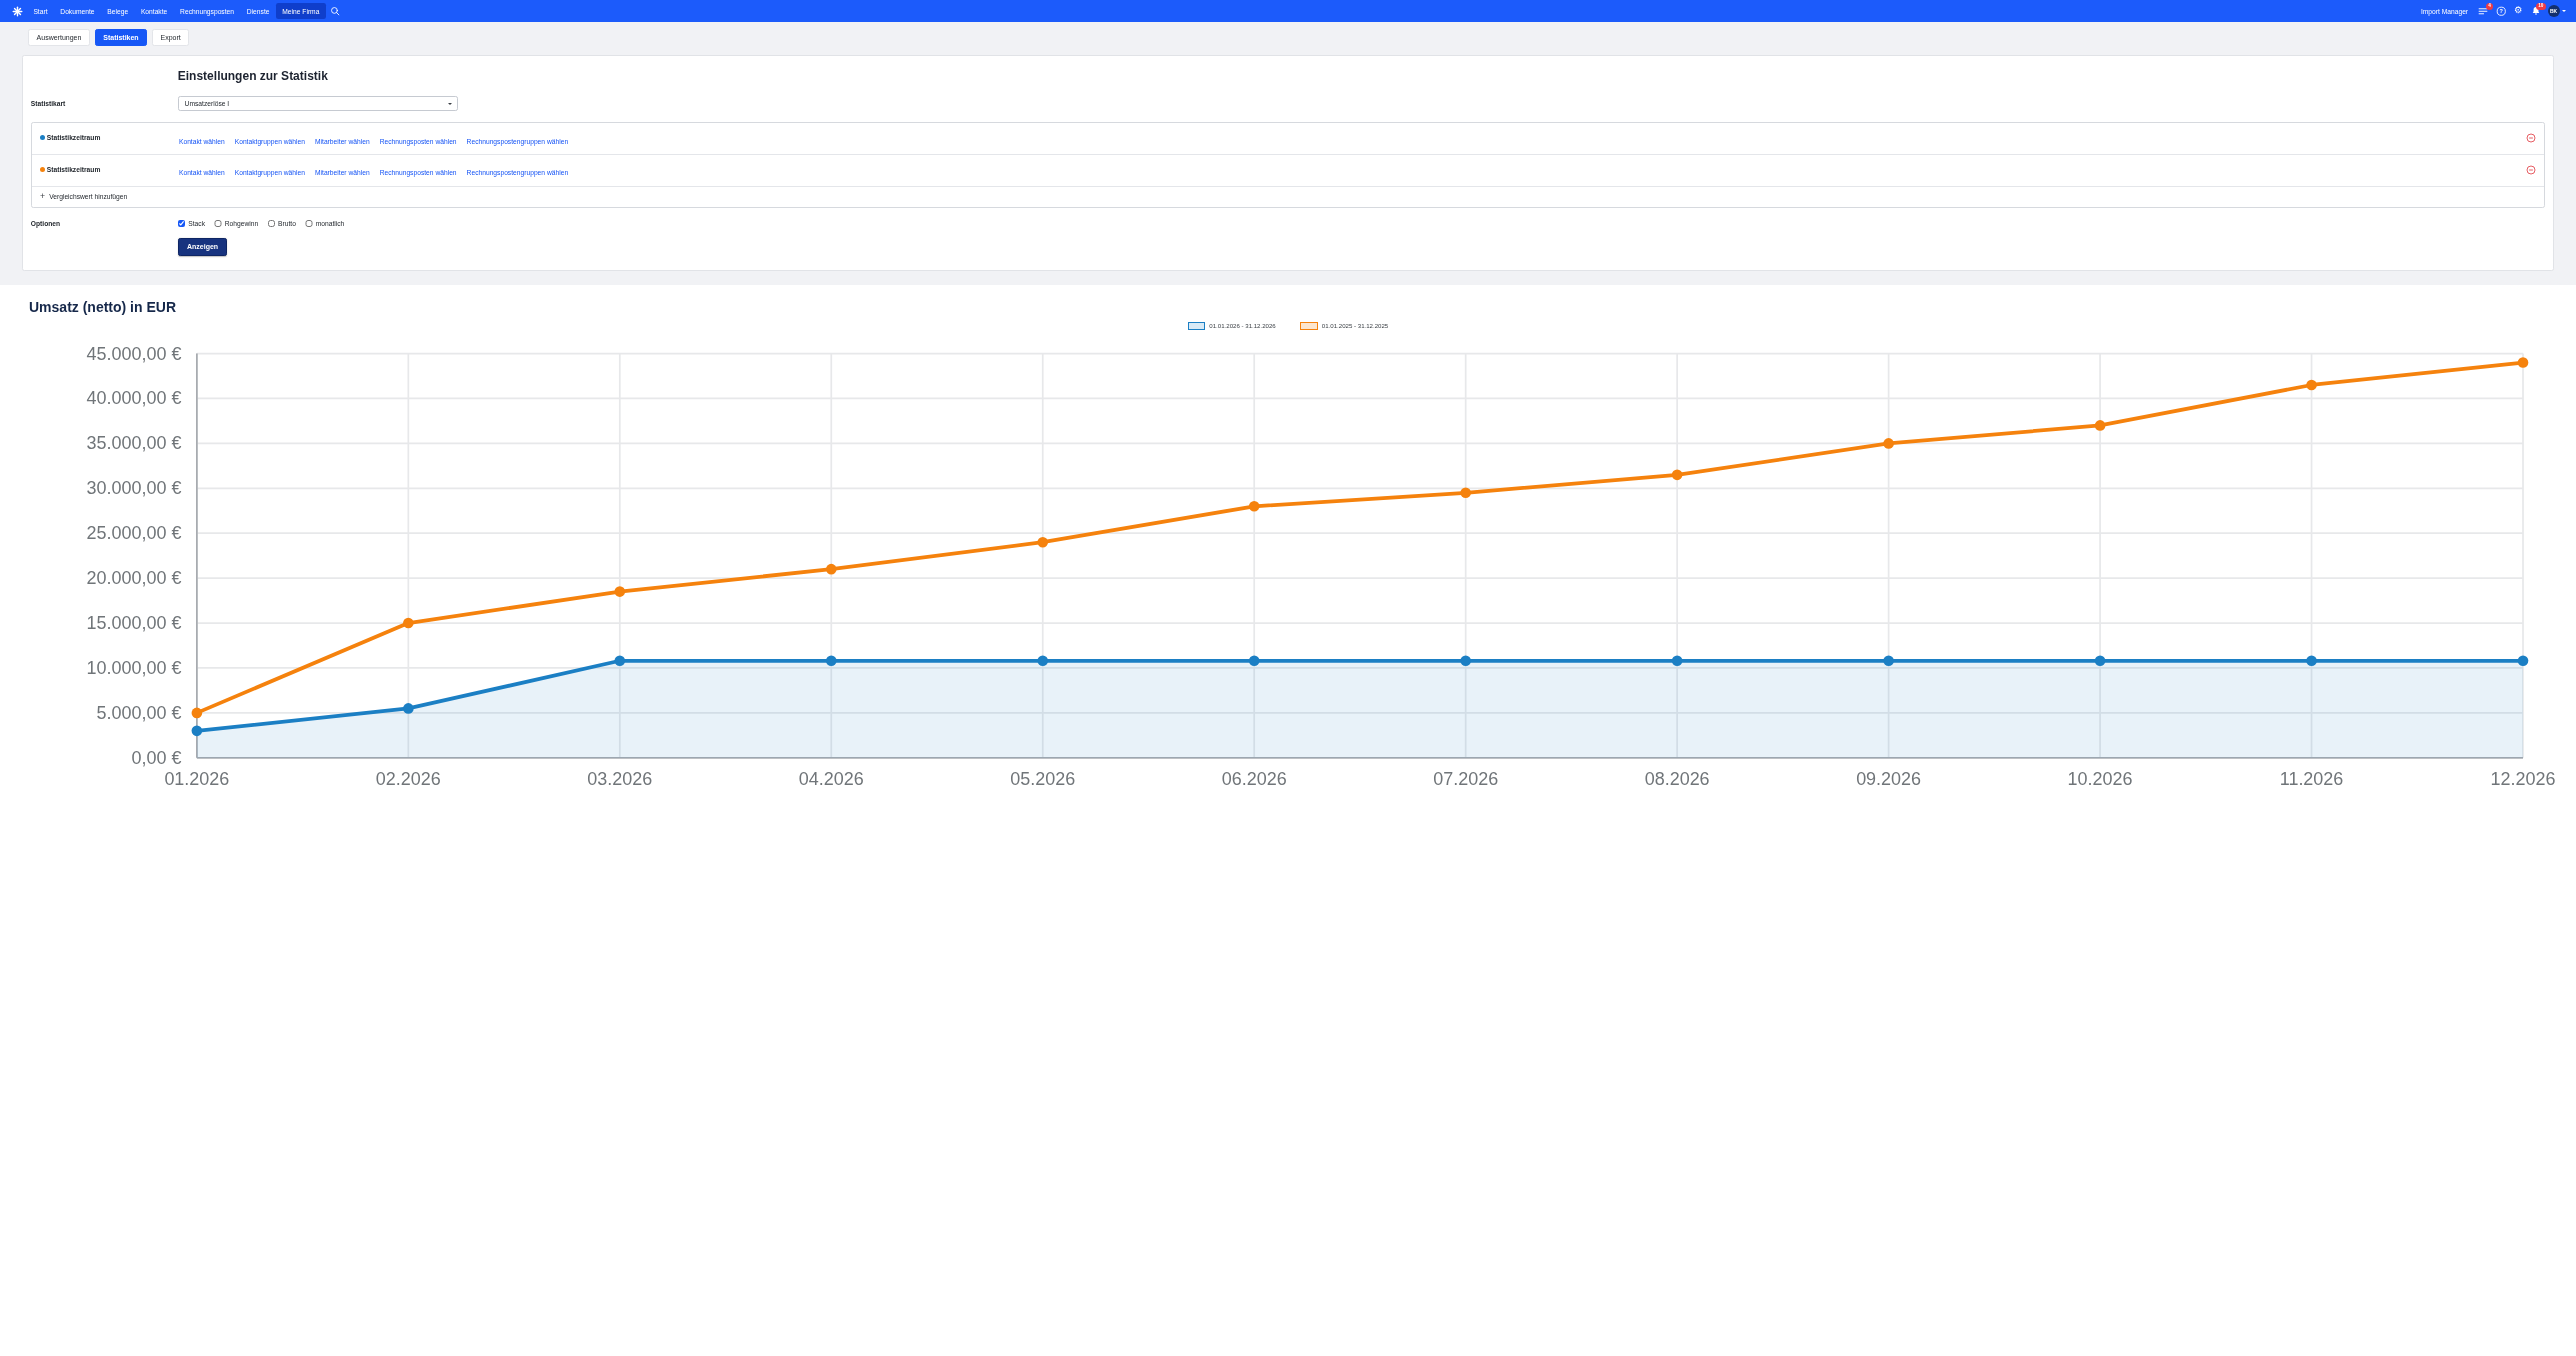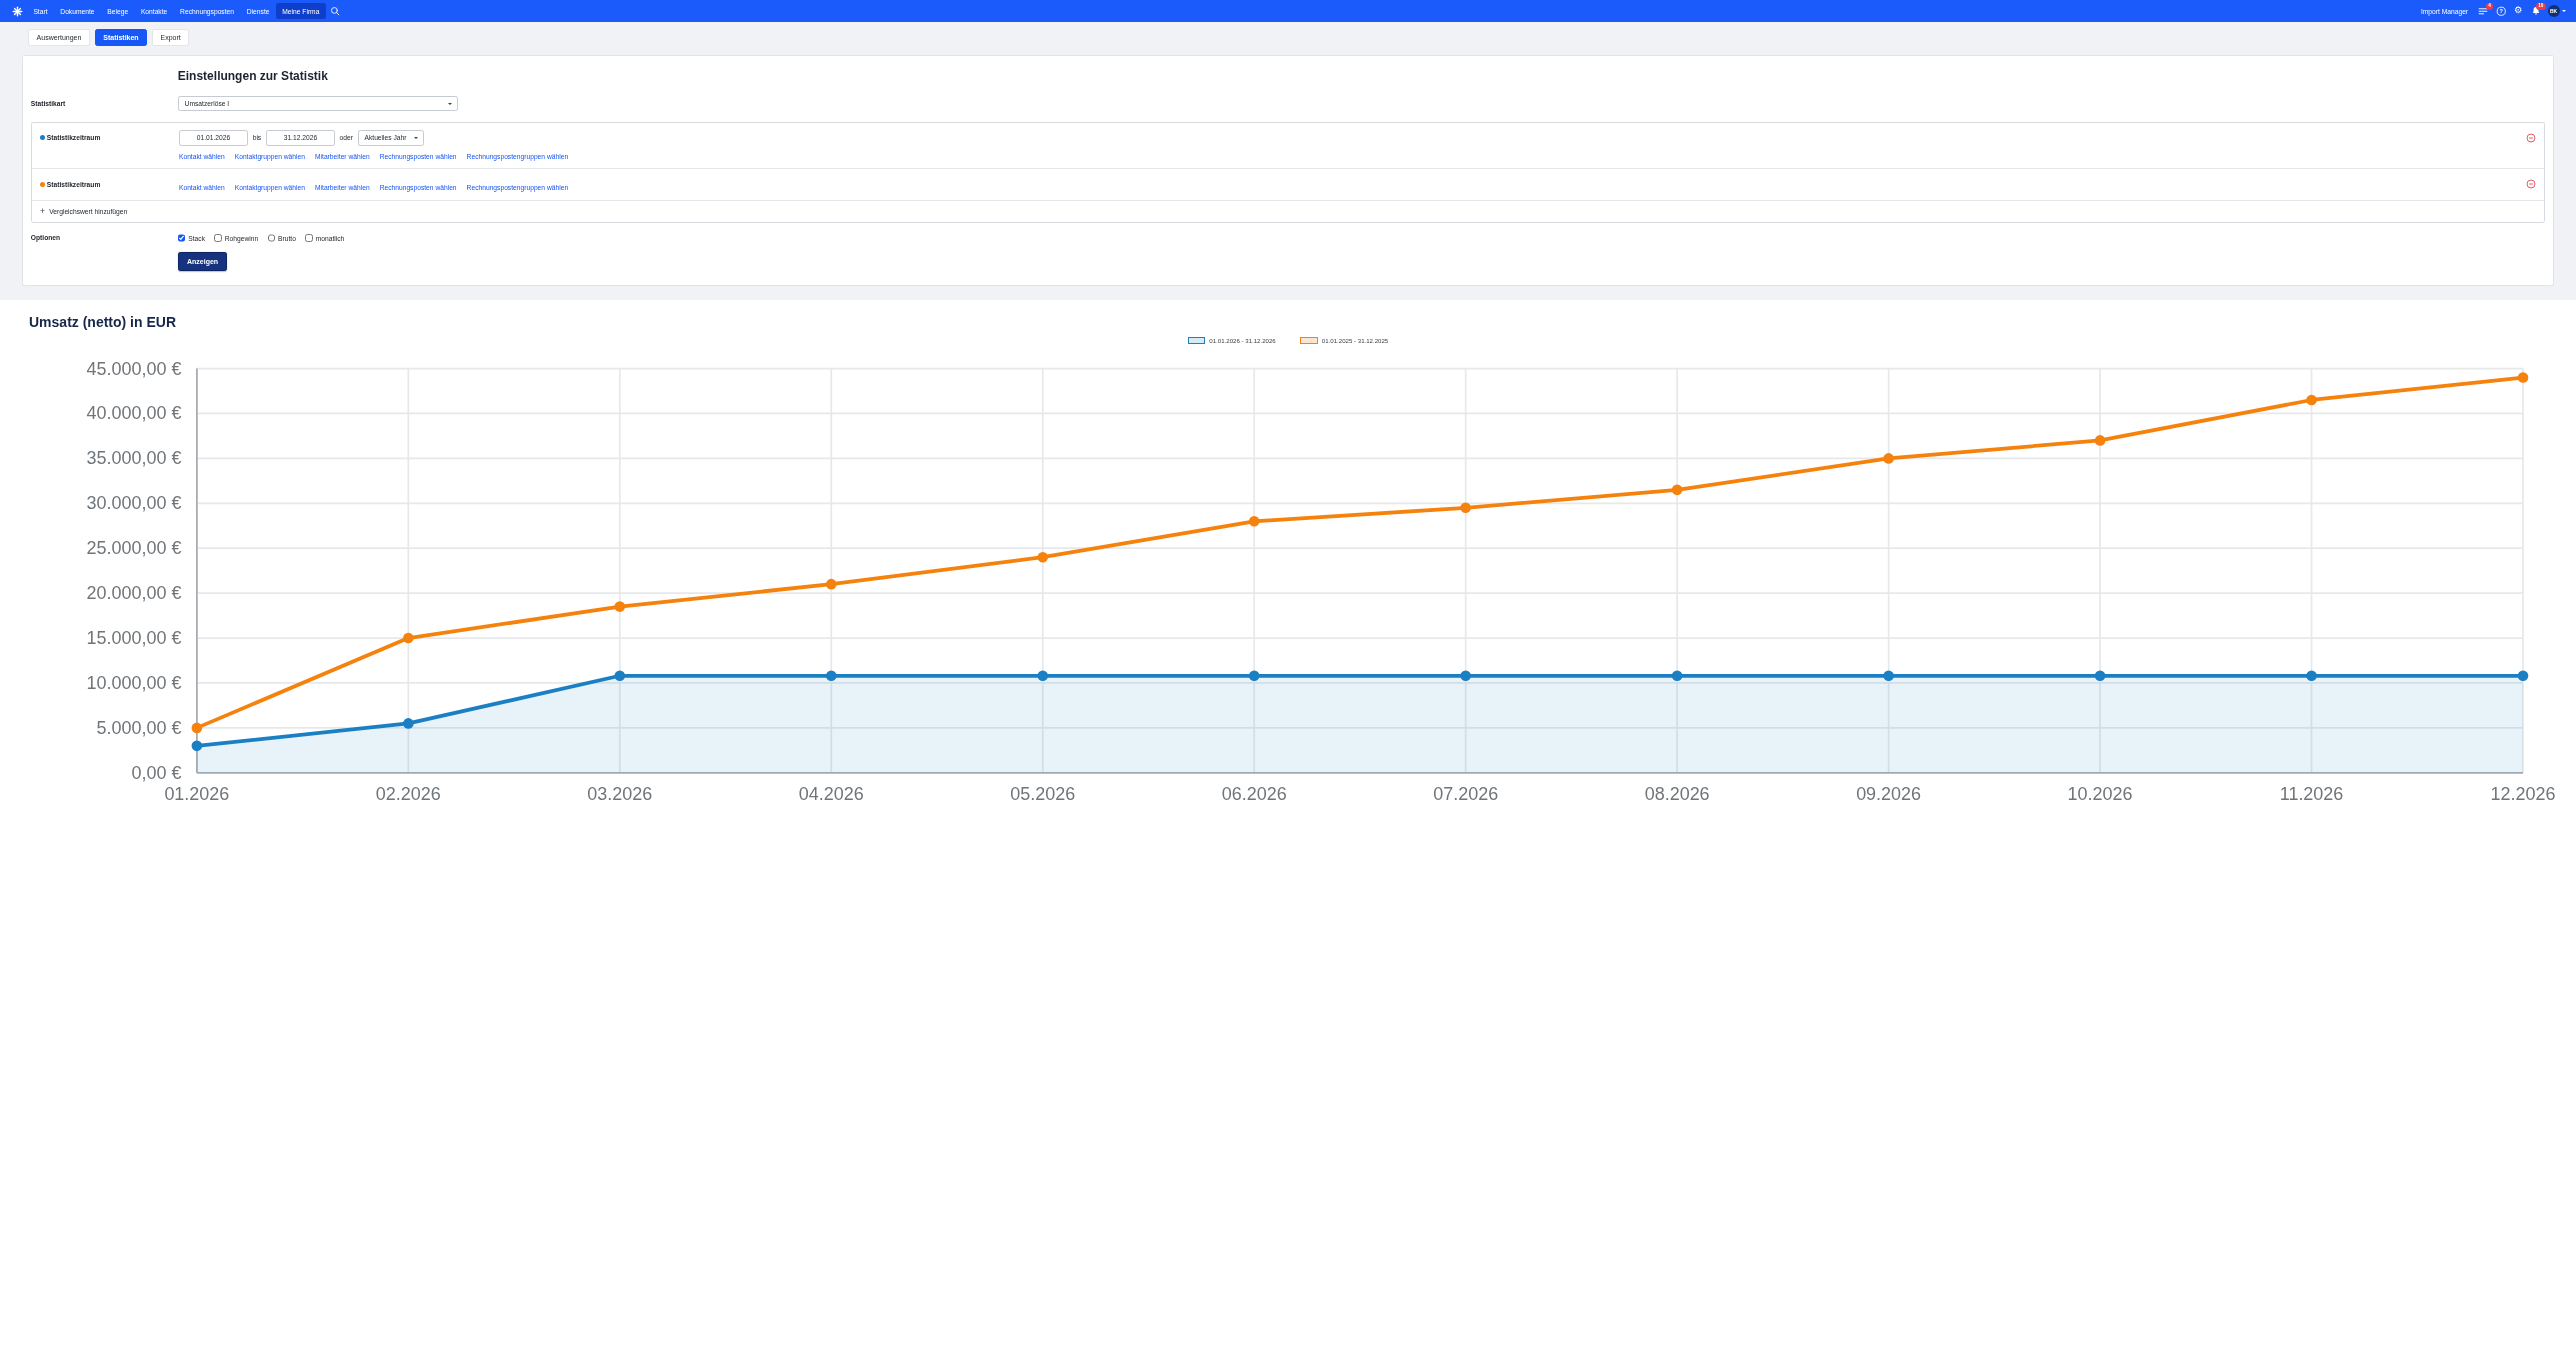--- a/index.html
+++ b/index.html
@@ -139,30 +139,20 @@
     </div>
 
     <div class="periods">
 
       <div class="period">
         <div class="period-label">
           <span class="dot" style="background-color: rgb(27, 127, 196);"></span>
           <span>Statistikzeitraum</span>
         </div>
         <div class="period-body">
-          <div class="controls">
-            <input class="date-input" value="01.01.2026" style="">
-            <span class="joiner">bis</span>
-            <input class="date-input" value="31.12.2026" style="">
-            <span class="joiner">oder</span>
-            <div class="select">
-              <span>Aktuelles Jahr</span>
-              <span class="caret-dark"></span>
-            </div>
-          </div>
           <div class="links">
             <a>Kontakt wählen</a>
             <a>Kontaktgruppen wählen</a>
             <a>Mitarbeiter wählen</a>
             <a>Rechnungsposten wählen</a>
             <a>Rechnungspostengruppen wählen</a>
           </div>
         </div>
         <div class="remove-btn">
           <svg width="10" height="10" viewBox="0 0 17 17" fill="none" stroke="#e03a42" stroke-width="1.4">

